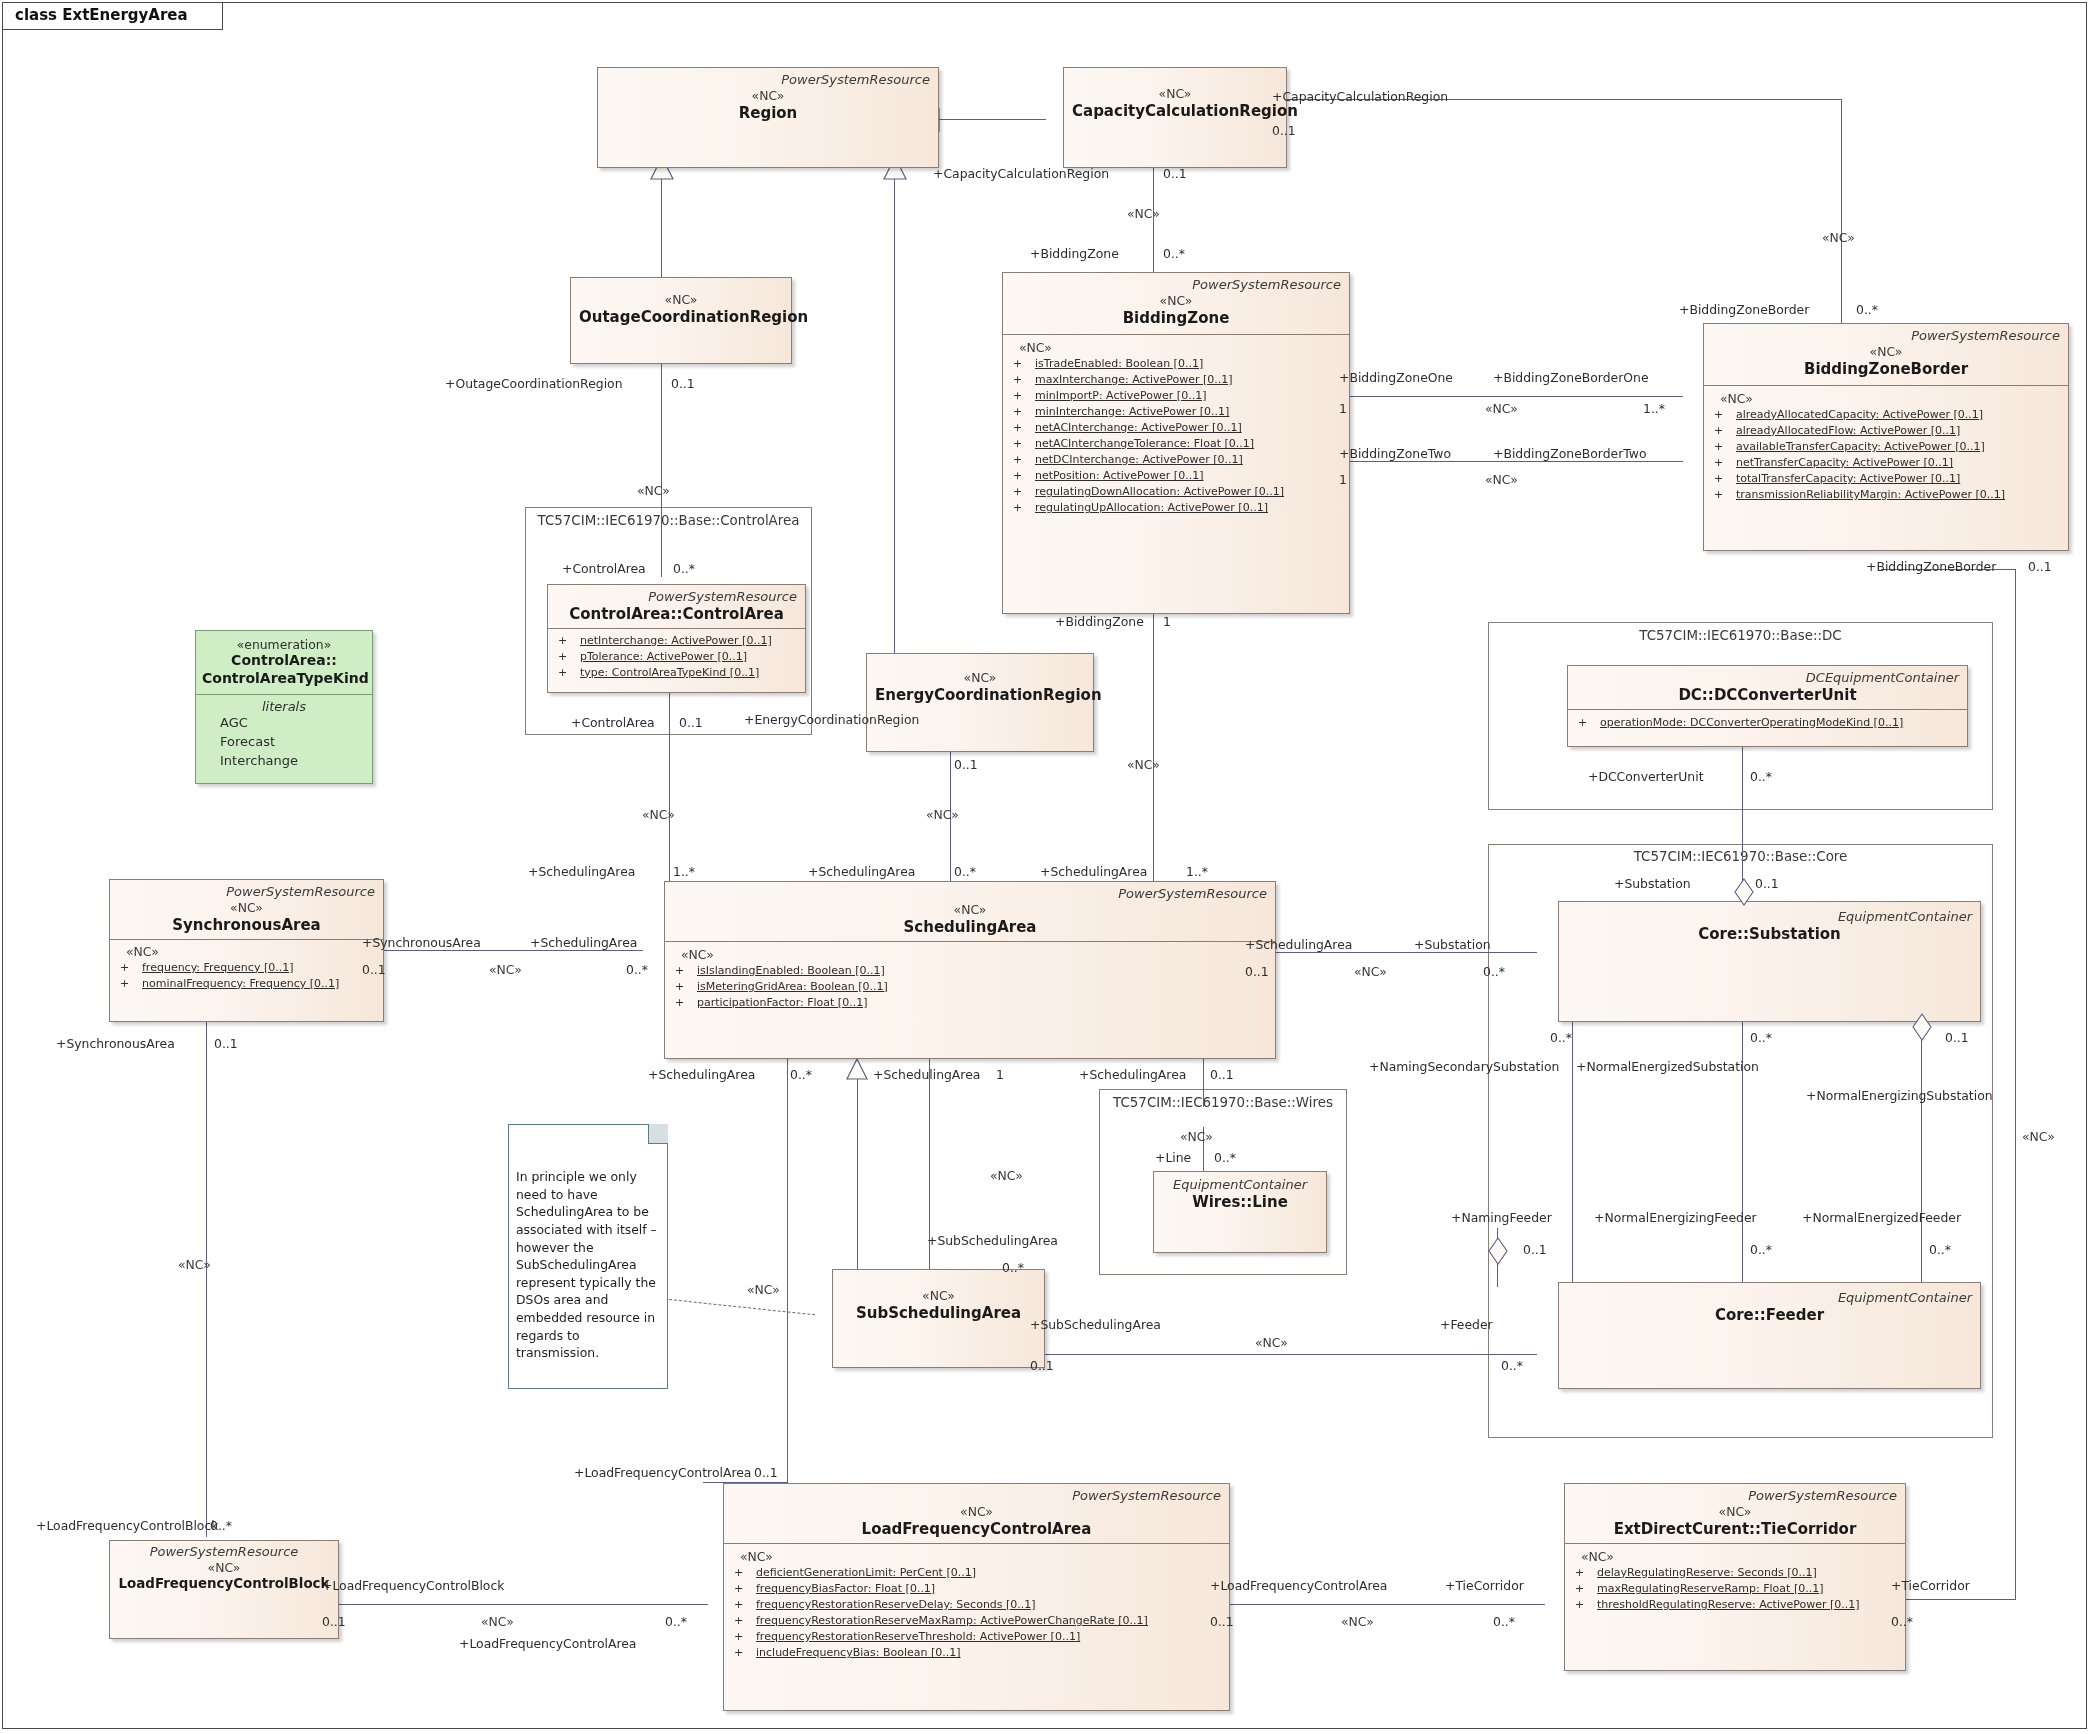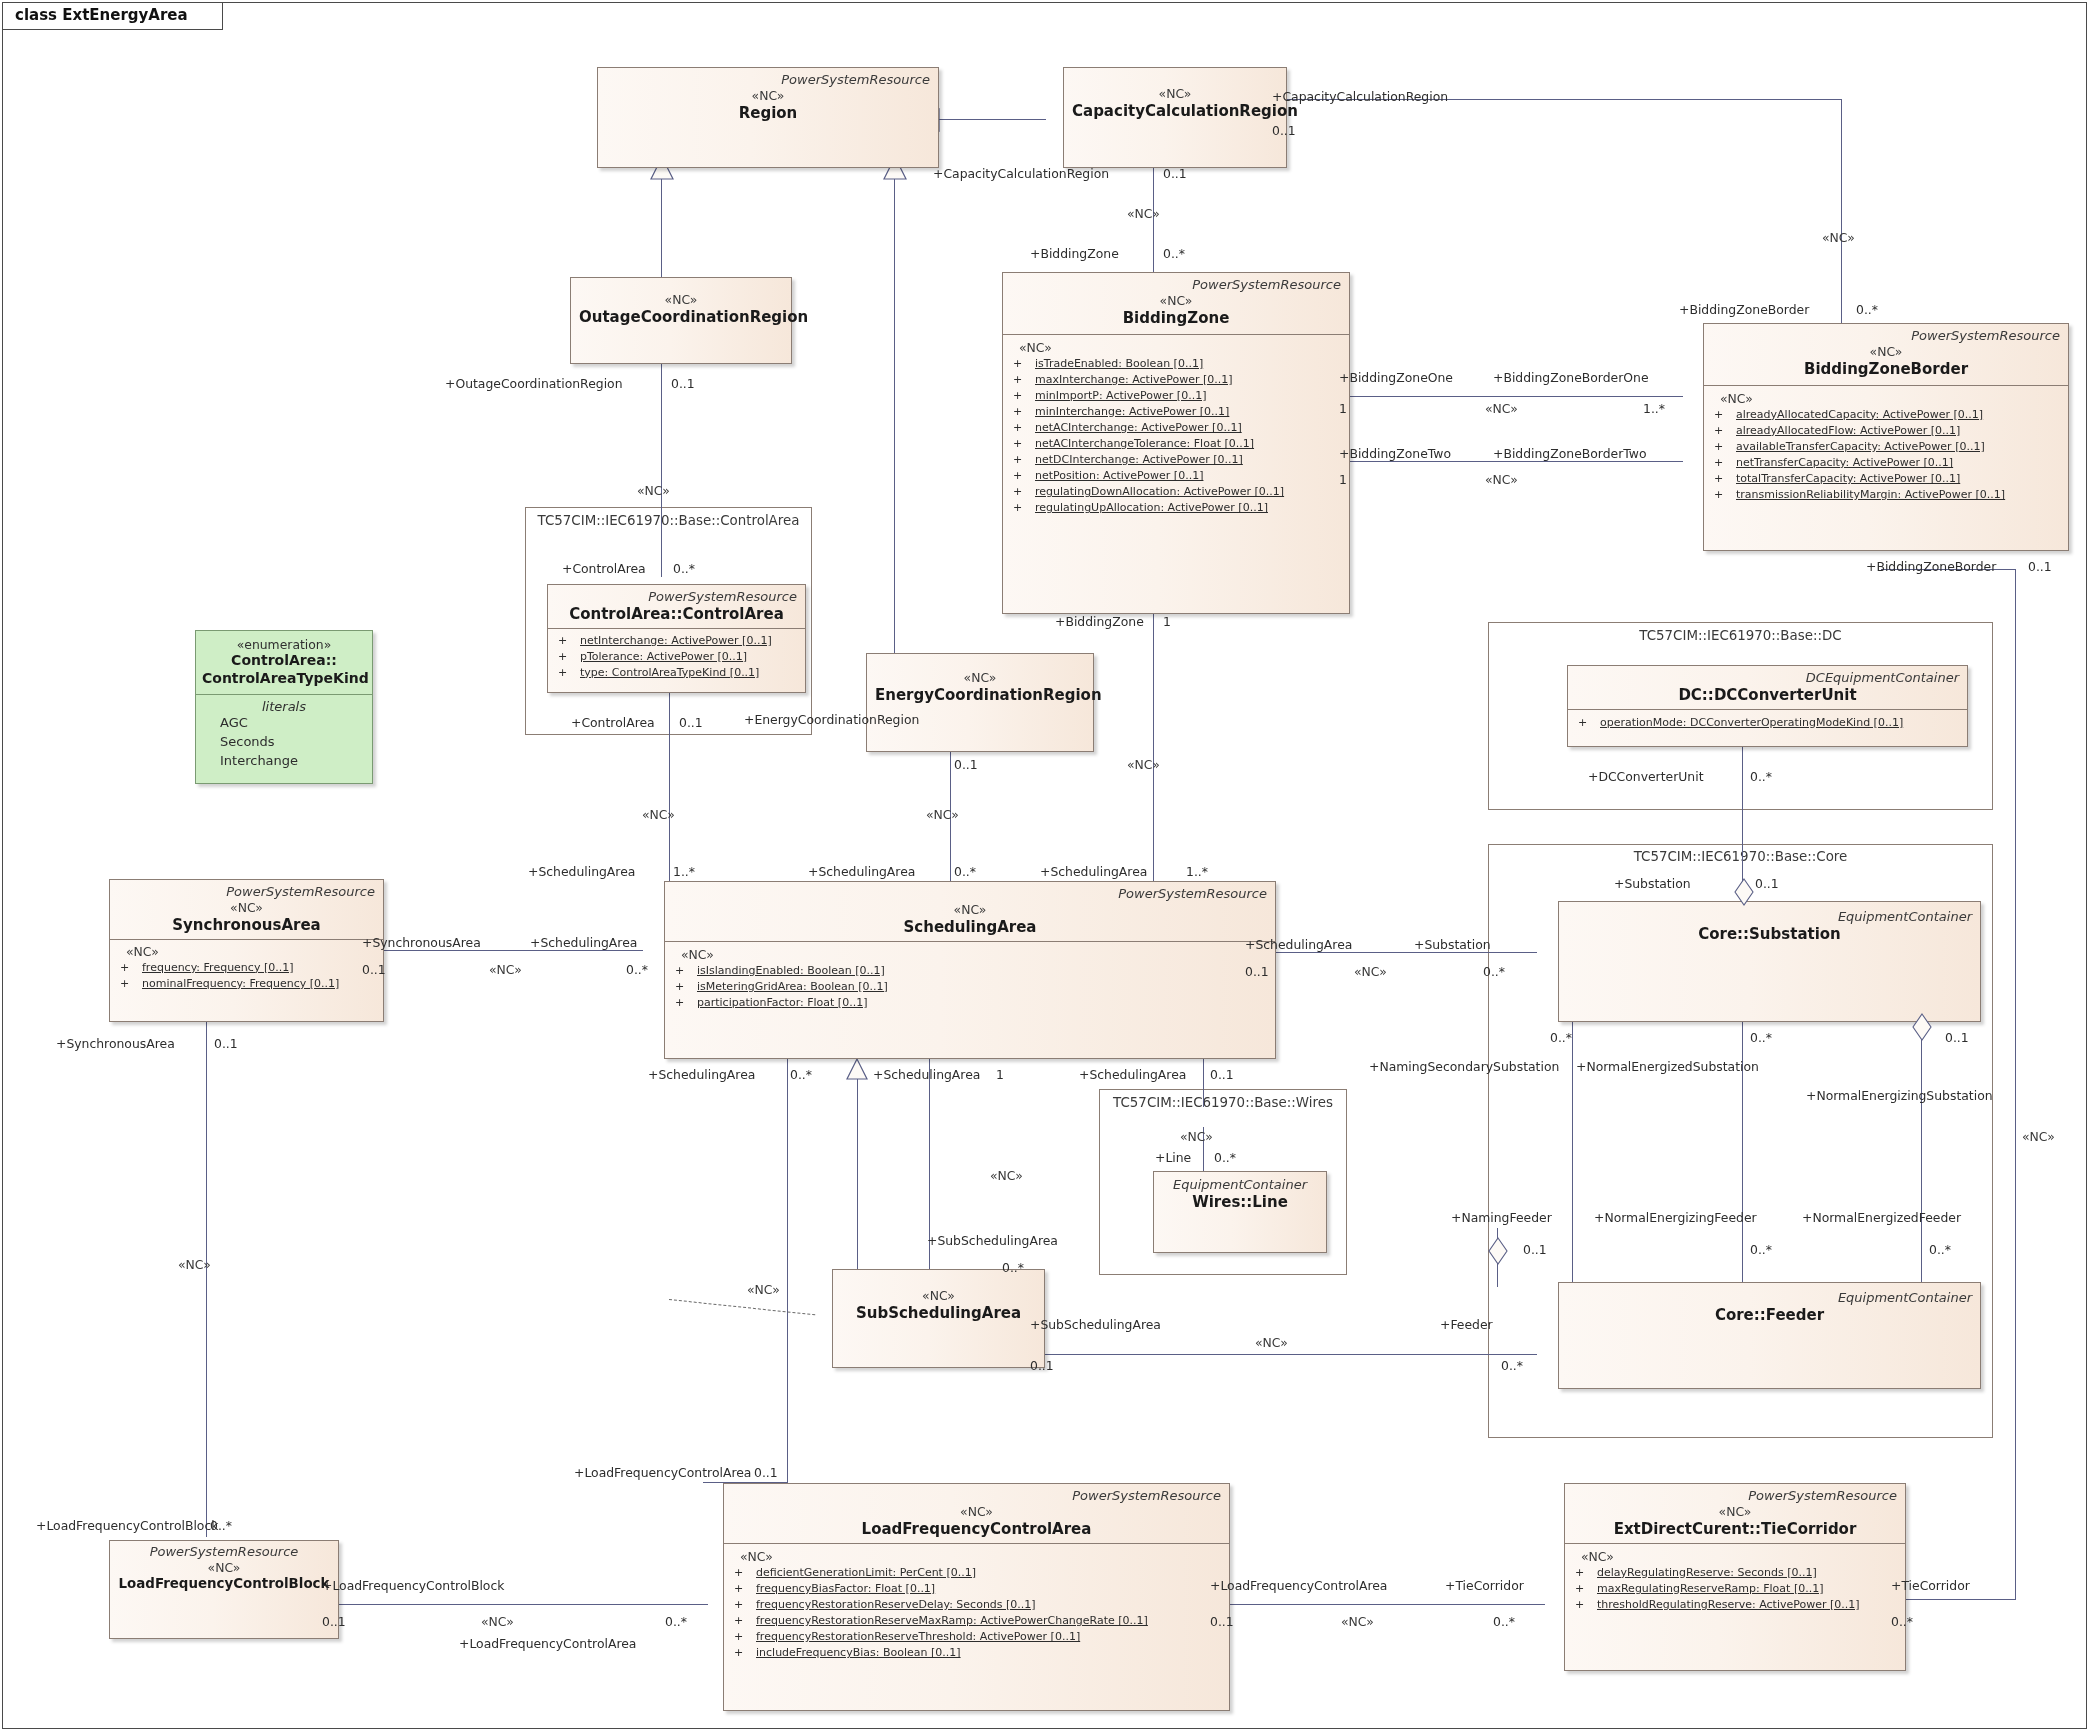--- a/index.html
+++ b/index.html
@@ -233,21 +233,21 @@
 
   <div class="enum" style="left:195px;top:630px;width:178px;height:154px;">
     <div class="hdr">
       <div class="st">«enumeration»</div>
       <div class="nm">ControlArea::</div>
       <div class="nm">ControlAreaTypeKind</div>
     </div>
     <div class="body">
       <div class="lit-h">literals</div>
       <div class="lit">AGC</div>
-      <div class="lit">Seconds</div>
+      <div class="lit">Forecast</div>
       <div class="lit">Interchange</div>
     </div>
   </div>
 
   <div class="cls" style="left:846px;top:653px;width:228px;height:99px;">
     <div class="hdr" style="padding-top:16px;">
       <div class="nc">«NC»</div>
       <div class="nm">EnergyCoordinationRegion</div>
     </div>
   </div>
@@ -349,20 +349,24 @@
       <div class="nm"><span class="ns">ExtDirectCurent::</span><span>TieCorridor</span></div>
     </div>
     <div class="attrs" style="padding-top:5px;">
       <div class="grp">«NC»</div>
       <div class="row"><span class="pl">+</span><span>delayRegulatingReserve: Seconds [0..1]</span></div>
       <div class="row"><span class="pl">+</span><span>maxRegulatingReserveRamp: Float [0..1]</span></div>
       <div class="row"><span class="pl">+</span><span>thresholdRegulatingReserve: ActivePower [0..1]</span></div>
     </div>
   </div>
 
+  <div class="note" style="left:508px;top:1124px;width:160px;height:265px;">
+    <div class="note-fold"></div>
+    <span>In principle we only need to have SchedulingArea to be associated with itself – however the SubSchedulingArea represent typically the DSOs area and embedded resource in regards to transmission.</span>
+  </div>
   <div class="dash" style="left:669px;top:1299px;width:147px;transform:rotate(6deg);transform-origin:left center;"></div>
 
   <div class="lbl" style="left:1272px;top:89px;">+CapacityCalculationRegion</div>
   <div class="lbl" style="left:1272px;top:123px;">0..1</div>
   <div class="lbl" style="left:933px;top:166px;">+CapacityCalculationRegion</div>
   <div class="lbl" style="left:1163px;top:166px;">0..1</div>
   <div class="lbl nc" style="left:1127px;top:206px;">«NC»</div>
   <div class="lbl" style="left:1030px;top:246px;">+BiddingZone</div>
   <div class="lbl" style="left:1163px;top:246px;">0..*</div>
 

